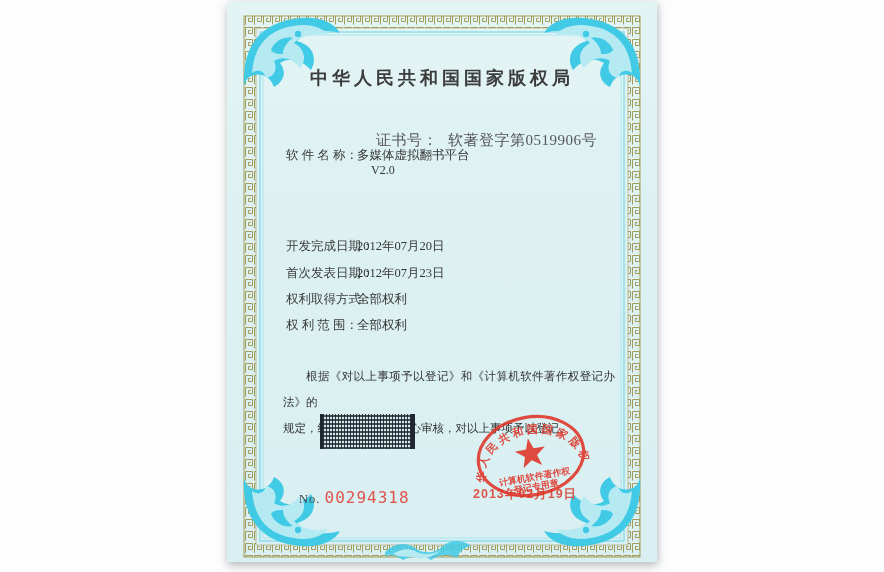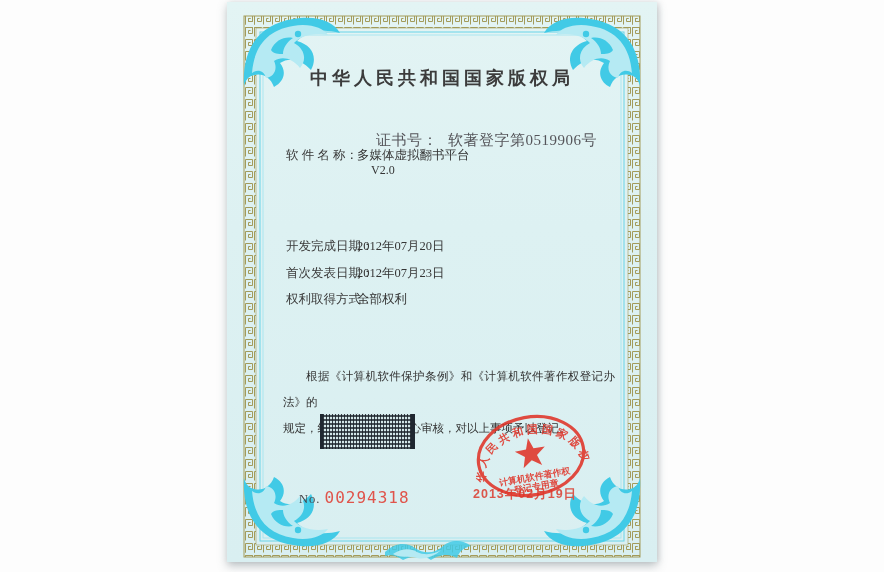--- a/index.html
+++ b/index.html
@@ -109,23 +109,26 @@
 
   <div class="abs field-row" style="top:236px">
     <span class="label">开发完成日期：</span><span class="value">2012年07月20日</span>
   </div>
   <div class="abs field-row" style="top:263px">
     <span class="label">首次发表日期：</span><span class="value">2012年07月23日</span>
   </div>
   <div class="abs field-row" style="top:289px">
     <span class="label">权利取得方式：</span><span class="value">全部权利</span>
   </div>
+  <div class="abs field-row" style="top:315px">
+    <span class="label">权 利 范 围：</span><span class="value">全部权利</span>
+  </div>
 
   <div class="abs statement">
-    <span class="l1">根据《计算机软件保护条例》和《计算机软件著作权登记办法》的</span>
+    <span class="l1">根据《对以上事项予以登记》和《计算机软件著作权登记办法》的</span>
     <span class="l2">规定，经中国版权保护中心审核，对以上事项予以登记。</span>
   </div>
 
   <div class="abs barcode"></div>
 
   <div class="abs issue-date">2013年02月19日</div>
 
   <svg class="abs seal-svg" viewBox="0 0 132 100">
     <g transform="rotate(-10 66 48)">
       <ellipse cx="66" cy="48" rx="53" ry="39" fill="none" stroke="#e03428" stroke-width="3.2"></ellipse>

